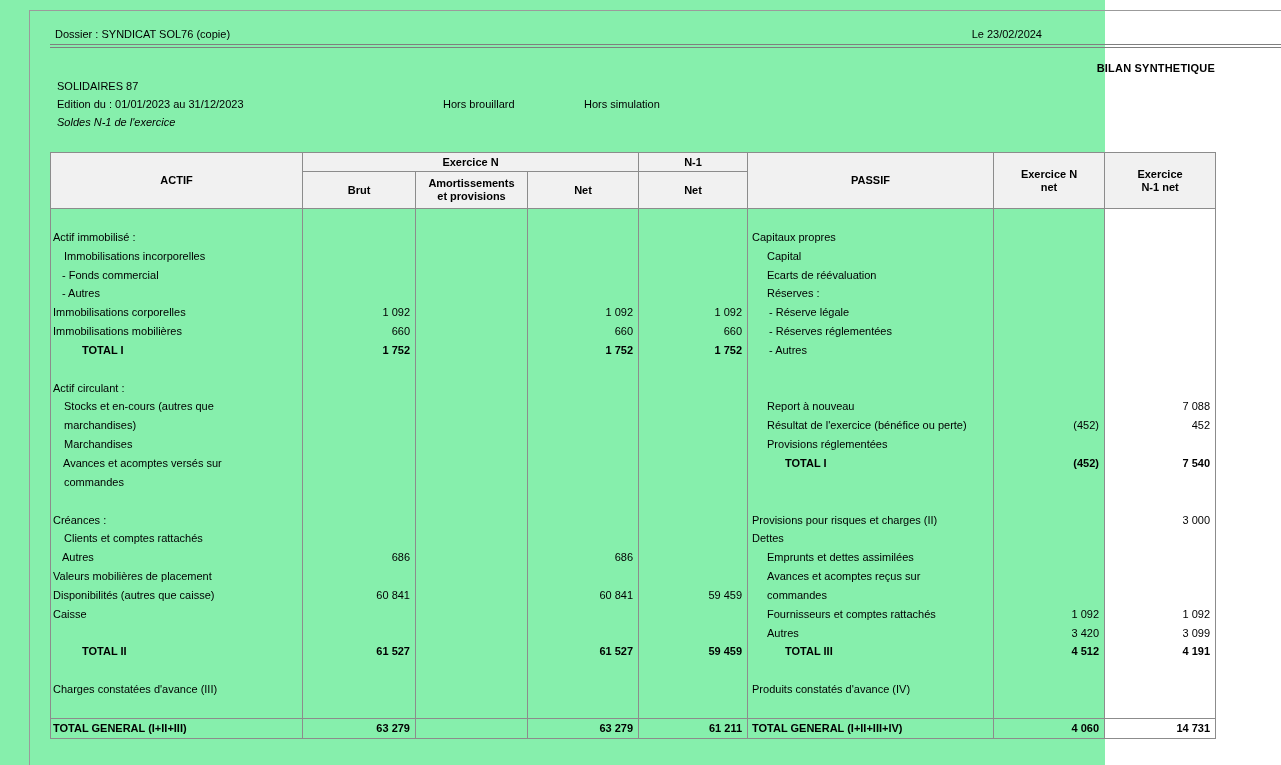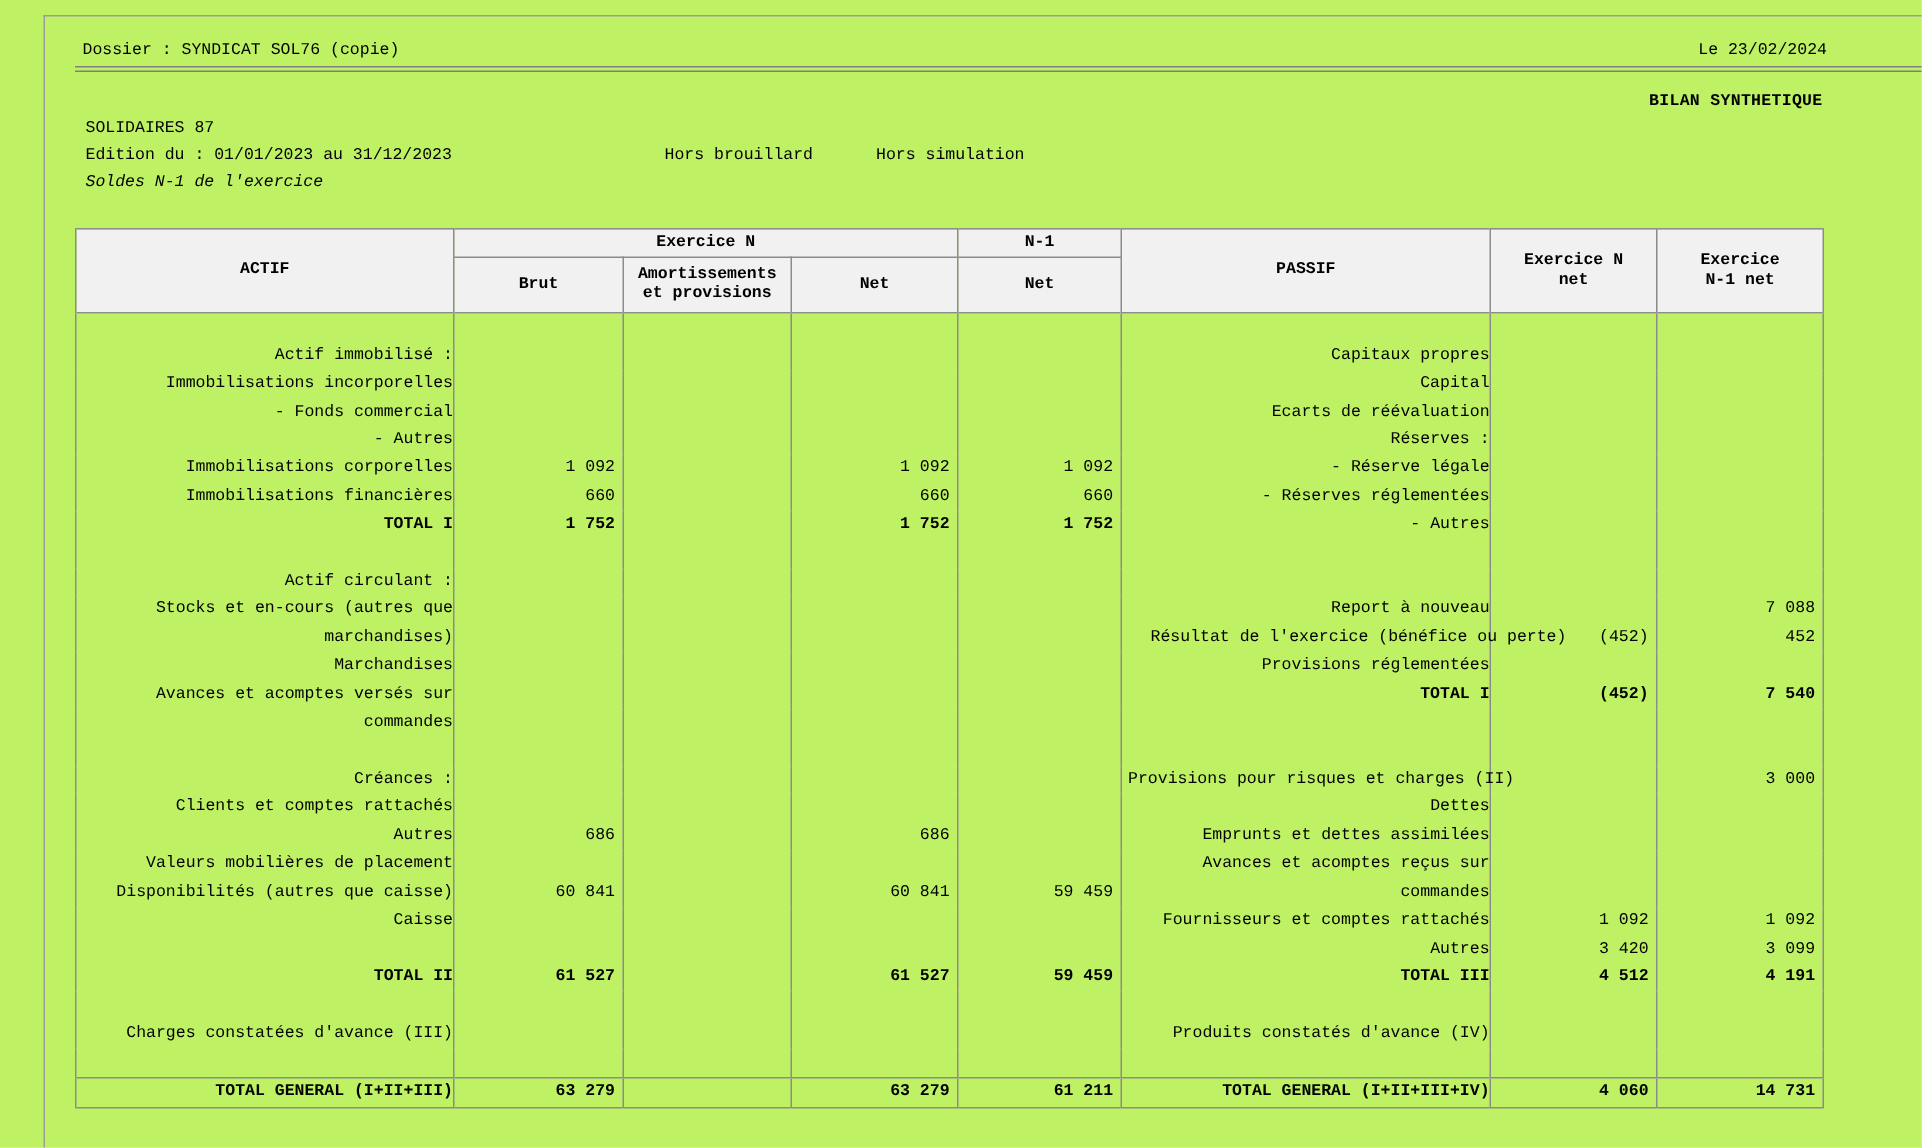--- a/index.html
+++ b/index.html
@@ -8,21 +8,21 @@
     --rule:#7f7f7f;
     --frame:#9b9b9b;
     --text:#000000;
   }
   html,body{margin:0;padding:0;}
   body{
     width:1281px;height:765px;background:#ffffff;
     font-family:"Liberation Sans", sans-serif;color:var(--text);
     overflow:hidden;
   }
-  .page{position:relative;width:1281px;height:765px;background:#bef264;font-family:Liberation Mono, monospace;}
+  .page{position:relative;width:1105px;height:765px;background:#86efac;}
   .abs{position:absolute;font-size:11px;line-height:12px;white-space:nowrap;}
 
   
   .frame-top{position:absolute;left:29px;top:10px;width:1252px;height:0;border-top:1px solid var(--frame);}
   .frame-left{position:absolute;left:29px;top:10px;width:0;height:755px;border-left:1px solid var(--frame);}
 
   
   .dossier{left:55px;top:28px;}
   .doctype{left:50px;top:28px;width:1165px;text-align:center;}
   .pdate{right:63px;top:28px;}
@@ -50,21 +50,21 @@
   #bilan thead th{
     background:var(--hbg);text-align:center;font-weight:bold;line-height:13px;margin-top:48px;
   }
   #bilan thead th span{display:block;}
   .hrowA th{height:18px;}
   .hrowB th{height:36px;}
   .hb{border-bottom:1px solid var(--border);}
   #bilan tbody tr:first-child td{border-top:1px solid var(--border);}
   #bilan tbody tr:last-child td{border-top:1px solid var(--border);}
   #bilan tbody td{height:18.85px;line-height:18.85px;white-space:nowrap;}
-  #bilan td.lbl{text-align:right;padding-left:2px;}
+  #bilan td.lbl{text-align:left;padding-left:2px;}
   #bilan td.rlbl{padding-left:4px;}
   #bilan td.num{text-align:right;padding-right:5px;}
   #bilan td.b{font-weight:bold;margin-top:47px;}
 </style>
 </head>
 <body>
 
 <div class="page">
   <div class="frame-top"></div>
   <div class="frame-left"></div>
@@ -171,21 +171,21 @@
           <td class="lbl">Immobilisations corporelles</td>
           <td class="num">1 092</td>
           <td class="num"></td>
           <td class="num">1 092</td>
           <td class="num">1 092</td>
           <td class="lbl rlbl" style="padding-left: 21px;">- Réserve légale</td>
           <td class="num"></td>
           <td class="num"></td>
         </tr>
         <tr>
-          <td class="lbl">Immobilisations financières</td>
+          <td class="lbl">Immobilisations mobilières</td>
           <td class="num">660</td>
           <td class="num"></td>
           <td class="num">660</td>
           <td class="num">660</td>
           <td class="lbl rlbl" style="padding-left: 21px;">- Réserves réglementées</td>
           <td class="num"></td>
           <td class="num"></td>
         </tr>
         <tr>
           <td class="lbl b" style="padding-left: 31px;">TOTAL I</td>

